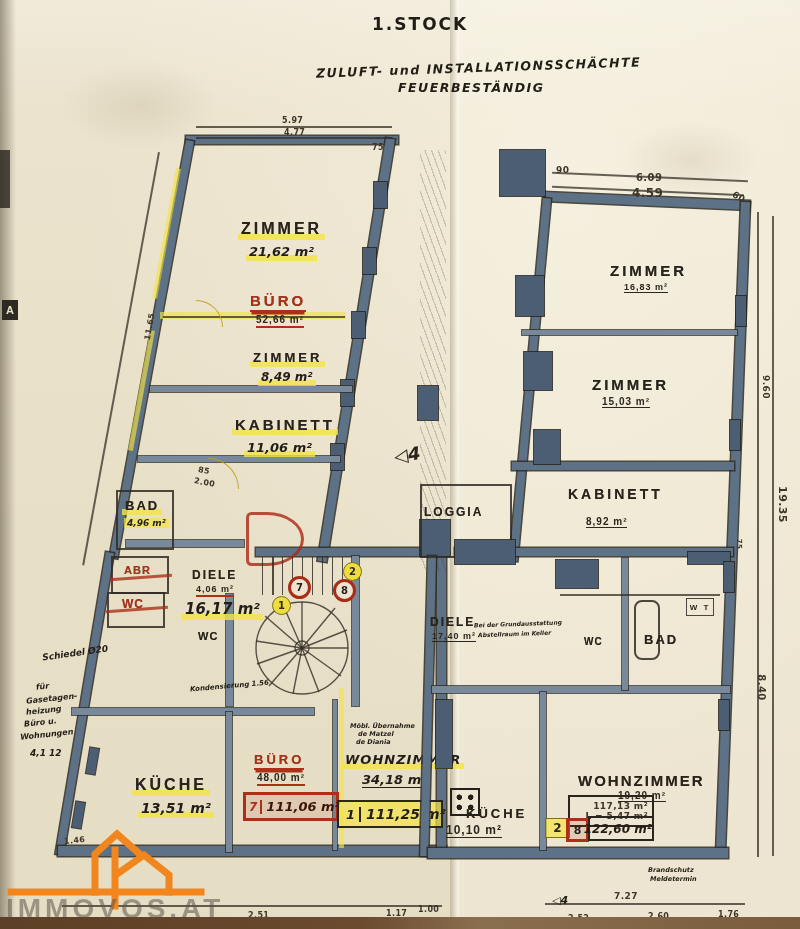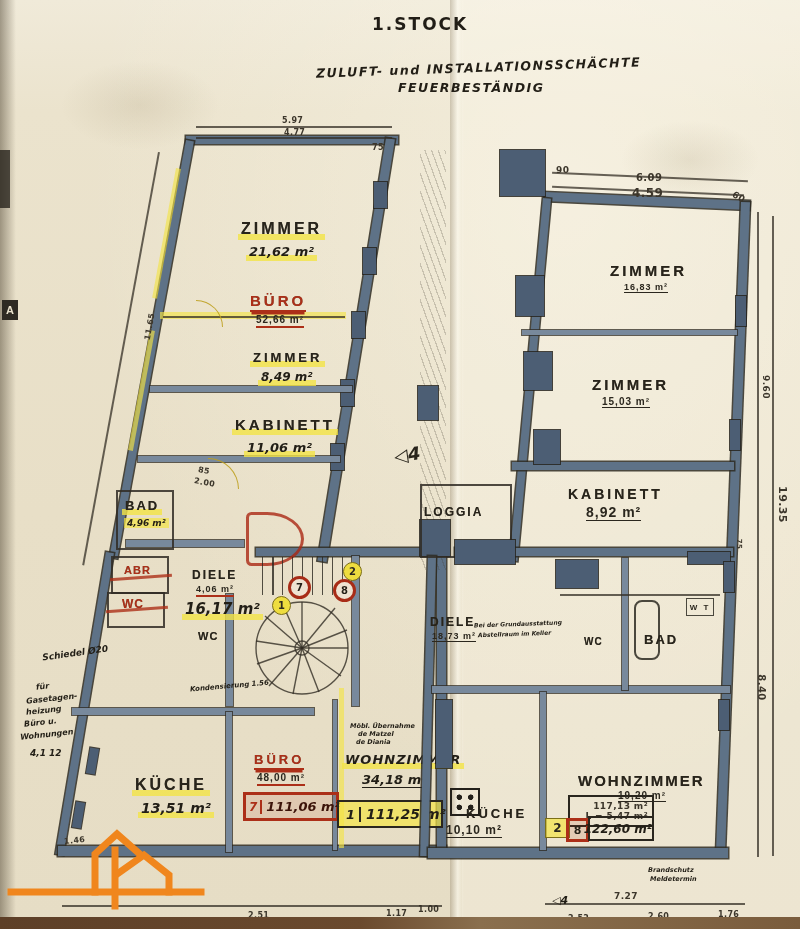--- a/index.html
+++ b/index.html
@@ -228,24 +228,24 @@
       radial-gradient(circle at 28% 30%,#23201a 2.5px,transparent 3px),
       radial-gradient(circle at 72% 30%,#23201a 2.5px,transparent 3px),
       radial-gradient(circle at 28% 72%,#23201a 2.5px,transparent 3px),
       radial-gradient(circle at 72% 72%,#23201a 2.5px,transparent 3px)"></div>
 
   <div class="abs lbl" style="left:610px;top:262px;font-size:15px">ZIMMER</div>
   <div class="abs area" style="left:624px;top:282px;font-size:9px;border-bottom:1.5px solid #2b271e">16,83 m²</div>
   <div class="abs lbl" style="left:592px;top:376px;font-size:15px">ZIMMER</div>
   <div class="abs area" style="left:602px;top:396px;font-size:10px;border-bottom:1.5px solid #2b271e">15,03 m²</div>
   <div class="abs lbl" style="left:568px;top:486px;font-size:14px">KABINETT</div>
-  <div class="abs area" style="left:586px;top:504px;font-size:14px;border-bottom:1.5px solid #2b271e">8,92 m²</div>
+  <div class="abs area" style="left:586px;top:516px;font-size:10px;border-bottom:1.5px solid #2b271e">8,92 m²</div>
   <div class="abs lbl" style="left:424px;top:505px;font-size:12px;letter-spacing:2px">LOGGIA</div>
   <div class="abs lbl" style="left:430px;top:615px;font-size:12px;letter-spacing:2px">DIELE</div>
-  <div class="abs area" style="left:432px;top:631px;font-size:9px;border-bottom:1.5px solid #2b271e">18,73 m²</div>
+  <div class="abs area" style="left:432px;top:631px;font-size:9px;border-bottom:1.5px solid #2b271e">17,40 m²</div>
   <div class="abs lbl" style="left:644px;top:632px;font-size:13px;letter-spacing:2px">BAD</div>
   <div class="abs lbl" style="left:584px;top:636px;font-size:10px;letter-spacing:1px">WC</div>
   <div class="abs lbl" style="left:578px;top:772px;font-size:15px;letter-spacing:2px">WOHNZIMMER</div>
   <div class="abs area" style="left:618px;top:790px;font-size:10px;border-bottom:1.5px solid #2b271e">19,20 m²</div>
   <div class="abs lbl" style="left:466px;top:806px;font-size:13px">KÜCHE</div>
   <div class="abs area" style="left:446px;top:823px;font-size:12px;border-bottom:1.5px solid #2b271e">10,10 m²</div>
 
   <div class="box" style="left:568px;top:795px;width:78px;height:28px;flex-direction:column;align-items:flex-end;justify-content:center;padding-right:4px">
     <span class="dim" style="font-size:9px">117,13 m²</span>
     <span class="dim" style="font-size:9px">L =  5,47 m²</span>
@@ -281,15 +281,16 @@
   <div class="abs hand" style="left:552px;top:894px;font-size:11px">◁4</div>
 
   <svg class="abs" style="left:5px;top:826px" width="210" height="92" viewBox="0 0 210 92">
     <g stroke="#f0861d" stroke-width="7" fill="none" stroke-linecap="square">
       <line x1="6" y1="66" x2="196" y2="66"></line>
       <path d="M90 66 V28 L112 8 L136 29"></path>
       <path d="M110 24 V80"></path>
       <path d="M112 48 L139 29 L164 49 V66"></path>
     </g>
   </svg>
+  <div class="abs" style="left:6px;top:893px;font:700 28px 'Liberation Sans',sans-serif;letter-spacing:4px;color:rgba(92,86,74,.55)">IMMOVOS.AT</div>
 
   <div class="abs bottomstrip"></div>
 </div>
 
 </body></html>

